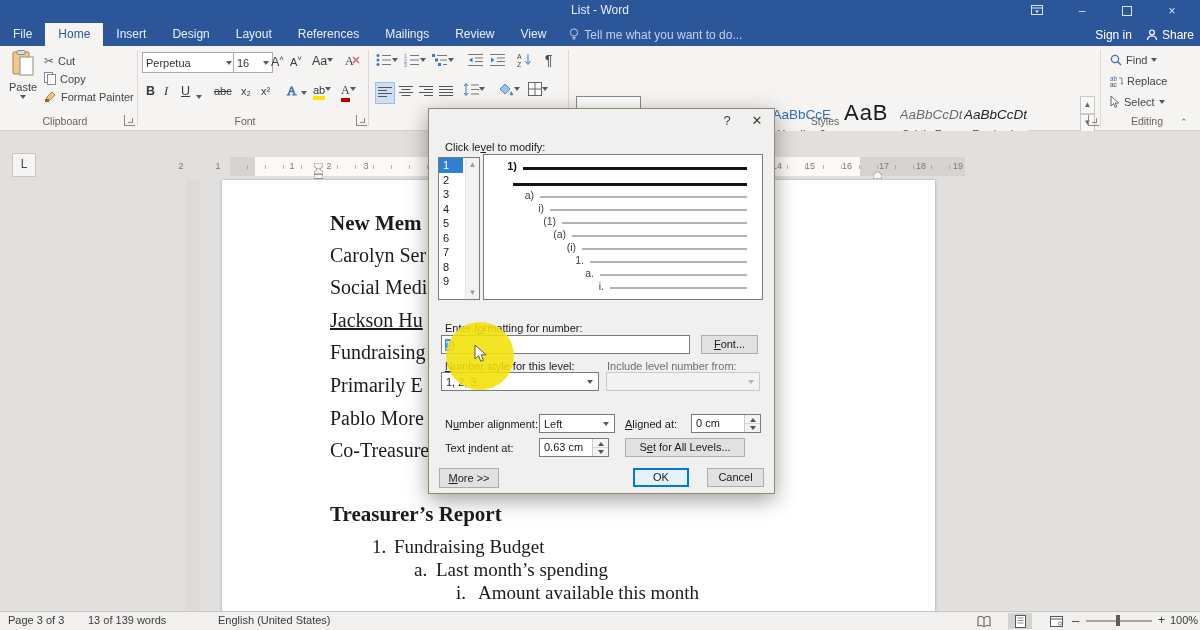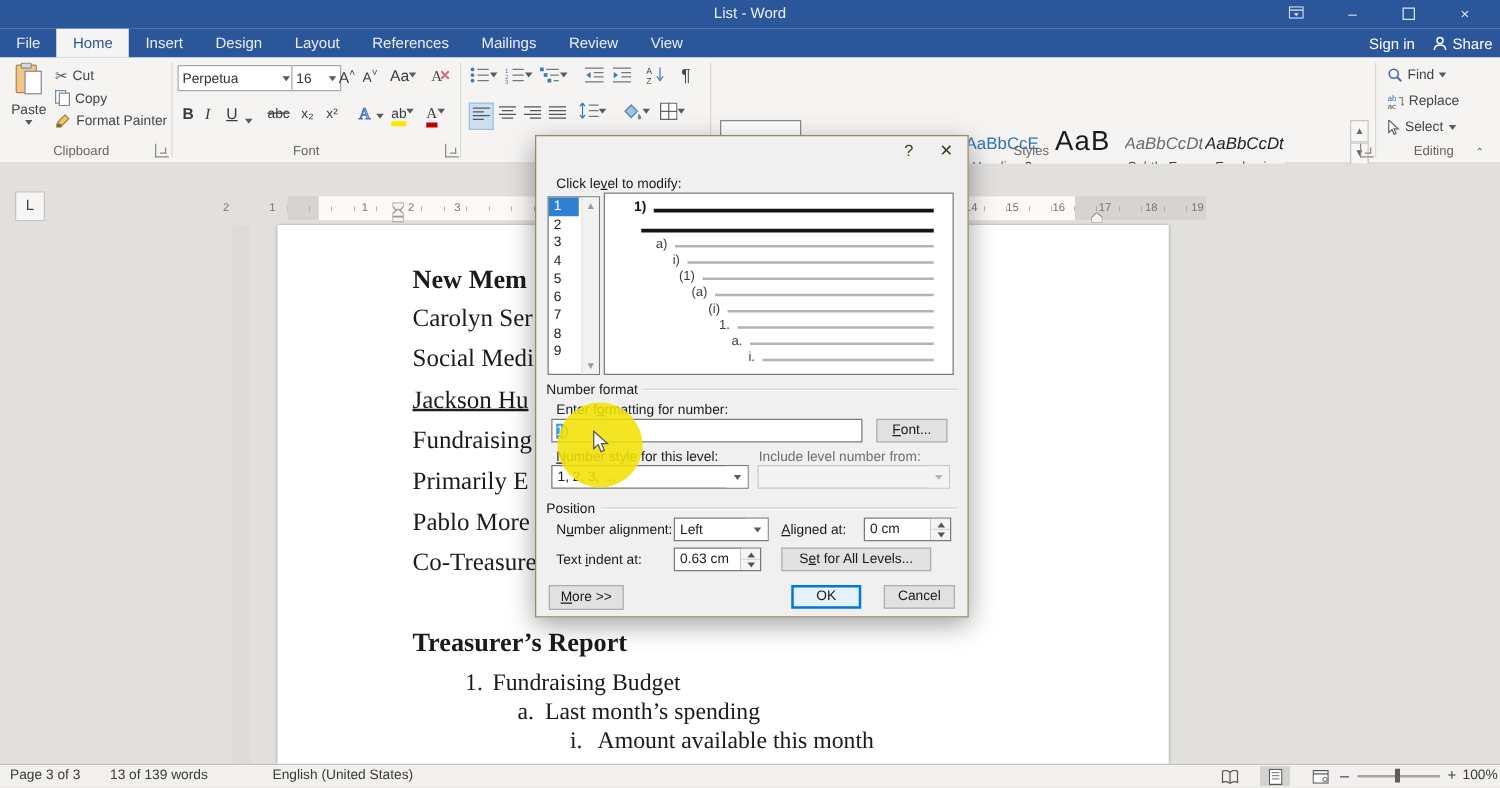--- a/index.html
+++ b/index.html
@@ -138,20 +138,28 @@
         <div class="tab">File</div>
         <div class="tab active">Home</div>
         <div class="tab">Insert</div>
         <div class="tab">Design</div>
         <div class="tab">Layout</div>
         <div class="tab">References</div>
         <div class="tab">Mailings</div>
         <div class="tab">Review</div>
         <div class="tab">View</div>
       </div>
+    <div class="tellme">
+      <svg width="10" height="13" viewBox="0 0 10 13">
+          <circle cx="5" cy="4.5" r="3.6" fill="none" stroke="#c3cfe6"></circle>
+          <line x1="3.4" y1="9.5" x2="6.6" y2="9.5" stroke="#c3cfe6"></line>
+          <line x1="3.8" y1="11" x2="6.2" y2="11" stroke="#c3cfe6"></line>
+        </svg>
+      <span>Tell me what you want to do...</span>
+    </div>
     <div class="signin-area">
       <span>Sign in</span>
       <span style="display:flex;align-items:center;gap:4px">
         <svg width="12" height="12" viewBox="0 0 12 12">
             <circle cx="6" cy="3.4" r="2.4" fill="none" stroke="#fff" stroke-width="1.2"></circle>
             <path d="M1.5 11 C1.5 8.4 3.5 7 6 7 C8.5 7 10.5 8.4 10.5 11" fill="none" stroke="#fff" stroke-width="1.2"></path>
           </svg>
         <span>Share</span>
       </span>
     </div>
@@ -522,24 +530,20 @@
         <span class="pv-marker" style="left: 92px; top: 86px;">(i)</span>
         <div class="pv-line" style="left: 98px; width: 165px; top: 93px; height: 2px; background: rgb(179, 179, 179);"></div>
         <span class="pv-marker" style="left: 100px; top: 99px;">1.</span>
         <div class="pv-line" style="left: 106px; width: 157px; top: 106px; height: 2px; background: rgb(179, 179, 179);"></div>
         <span class="pv-marker" style="left: 110px; top: 112px;">a.</span>
         <div class="pv-line" style="left: 116px; width: 147px; top: 119px; height: 2px; background: rgb(179, 179, 179);"></div>
         <span class="pv-marker" style="left: 120px; top: 125px;">i.</span>
         <div class="pv-line" style="left: 126px; width: 137px; top: 132px; height: 2px; background: rgb(179, 179, 179);"></div>
       </div>
 
-    <div class="section-head" style="left:8px;top:197px;width:329px">
-      <span>Number format</span>
-        <span class="rule" style="flex:1"></span>
-    </div>
     <div class="dlg-label" style="left:16px;top:213px">Enter f<u>o</u>rmatting for number:</div>
     <div class="txt-input" style="left:12px;top:226px;width:241px;height:17px">
       <span class="sel-text">1</span>
         <span>)</span>
     </div>
     <div class="dlg-btn" style="left:272px;top:226px;width:57px;height:19px;line-height:17px"><u>F</u>ont...</div>
 
     <div class="dlg-label" style="left:16px;top:251px"><u>N</u>umber style for this level:</div>
     <div class="dlg-label gray-label" style="left:178px;top:251px">Include level number from:</div>
     <div class="dlg-combo" style="left:12px;top:263px;width:158px;height:19px">
@@ -548,24 +552,20 @@
           <span class="dd"></span>
         </span>
     </div>
     <div class="dlg-combo disabled" style="left:177px;top:263px;width:154px;height:19px">
       <span></span>
         <span class="arrow-box">
           <span class="dd"></span>
         </span>
     </div>
 
-    <div class="section-head" style="left:8px;top:292px;width:329px">
-      <span>Position</span>
-        <span class="rule" style="flex:1"></span>
-    </div>
     <div class="dlg-label" style="left:16px;top:309px">N<u>u</u>mber alignment:</div>
     <div class="dlg-combo" style="left:110px;top:305px;width:76px;height:19px">
       <span>Left</span>
       <span class="arrow-box">
           <span class="dd"></span>
         </span>
     </div>
     <div class="dlg-label" style="left:196px;top:309px"><u>A</u>ligned at:</div>
     <div class="spinner" style="left:262px;top:305px;width:70px;height:19px">
       <span class="val">0 cm</span>

